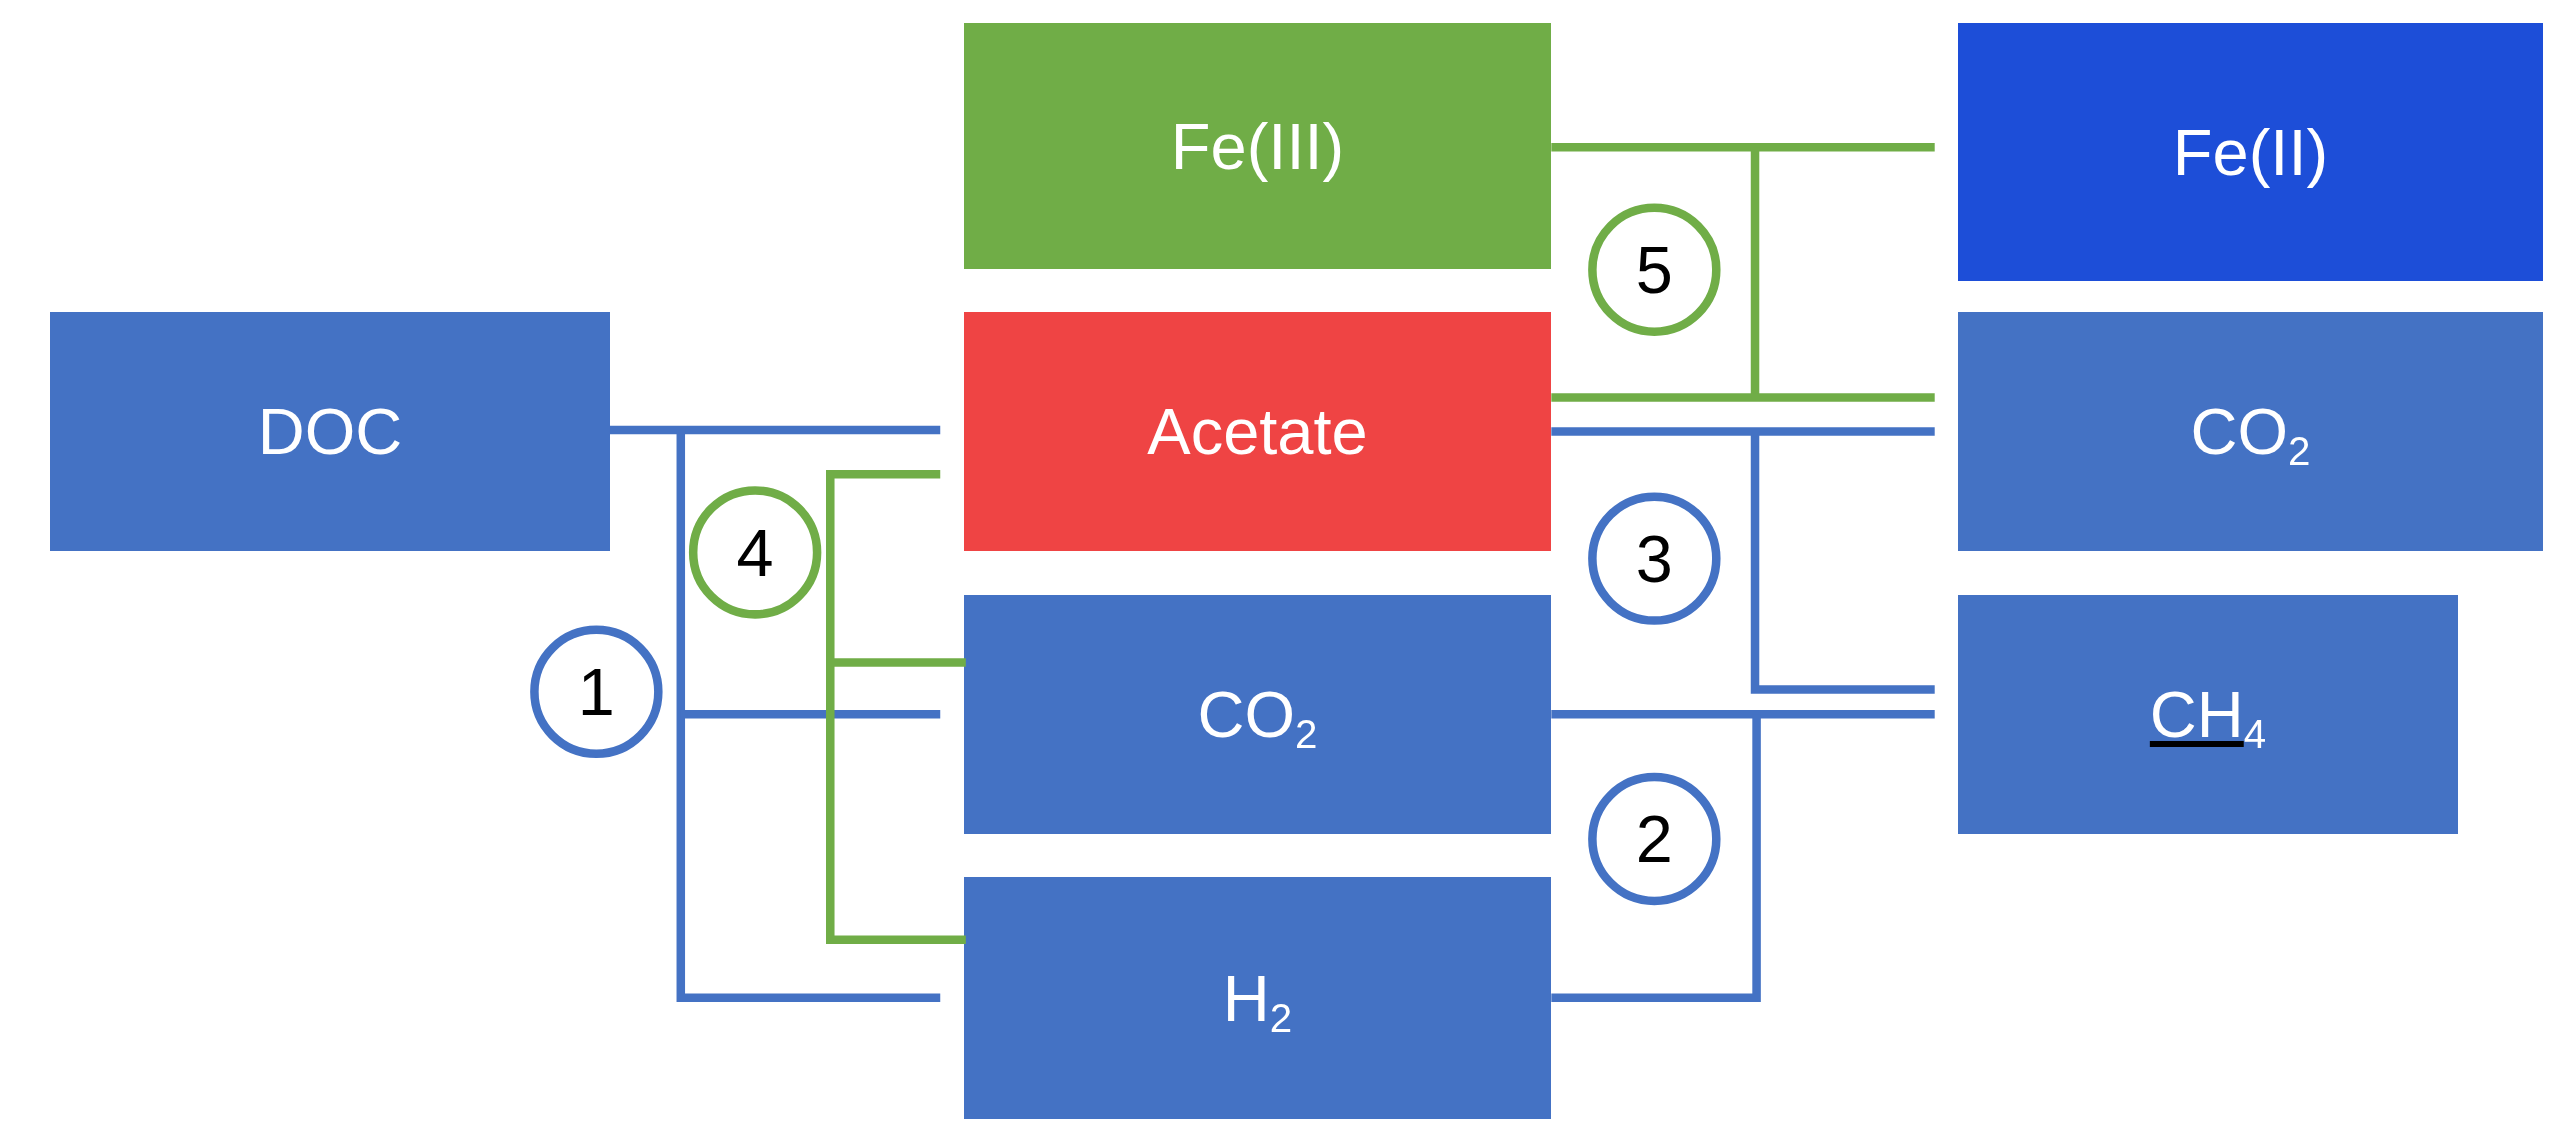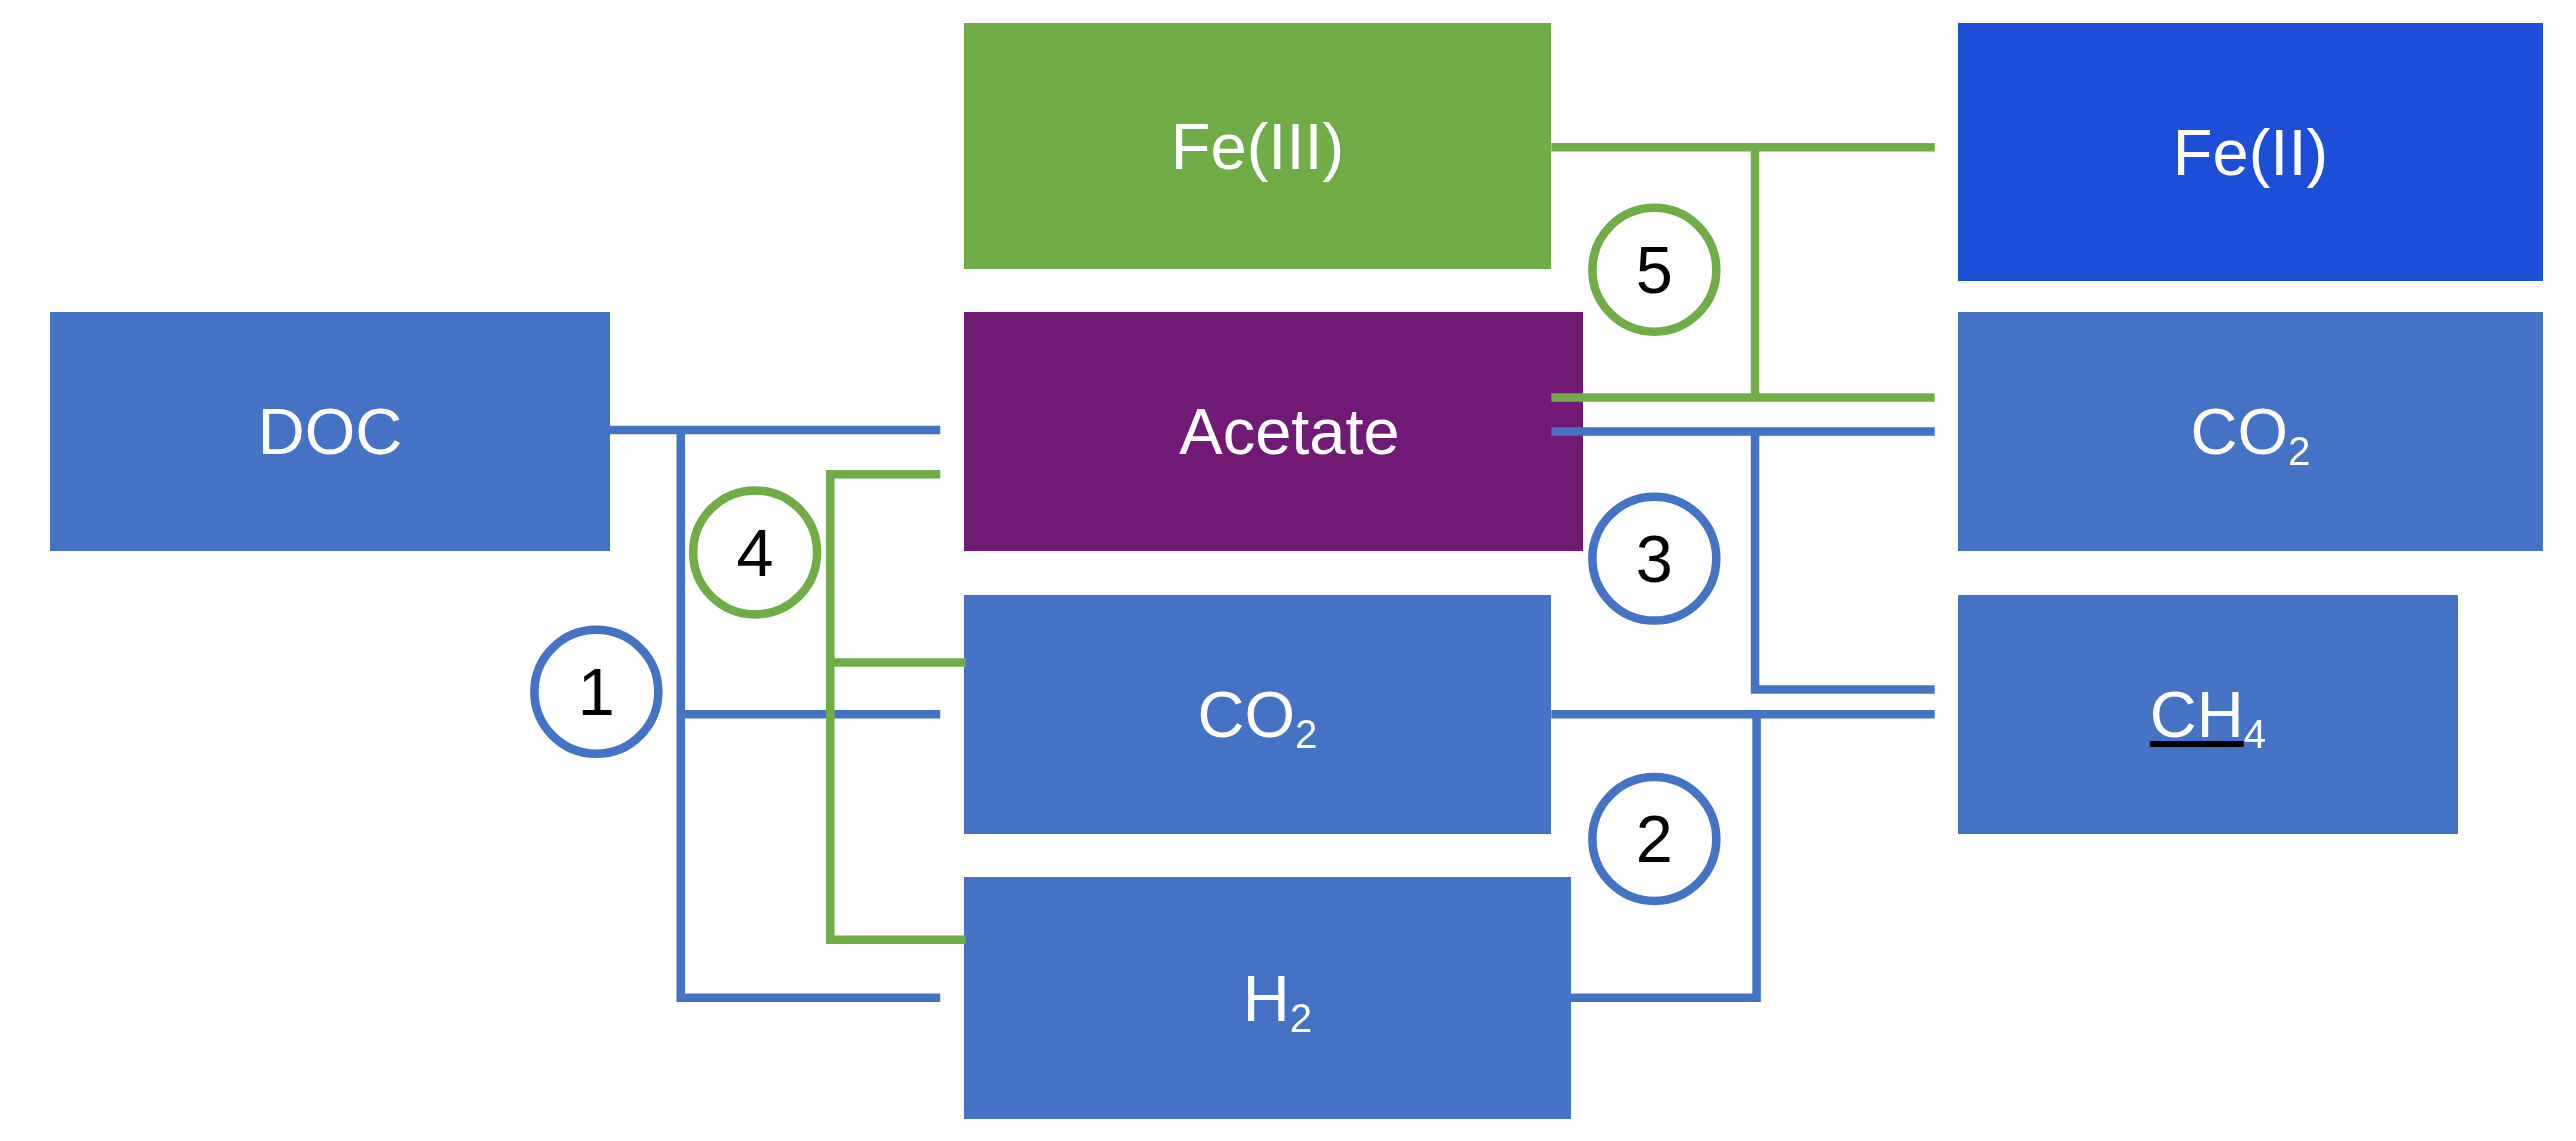--- a/index.html
+++ b/index.html
@@ -49,29 +49,29 @@
 <div id="stage">
 
   <div class="box" style="left: 964px; top: 23px; width: 587px; height: 246px; background-color: rgb(112, 173, 71);">
     <span class="box-label"><span>Fe(III)</span><sub></sub></span>
   </div>
 
   <div class="box" style="left: 50px; top: 312px; width: 560px; height: 239px; background-color: rgb(68, 114, 196);">
     <span class="box-label"><span>DOC</span><sub></sub></span>
   </div>
 
-  <div class="box" style="left: 964px; top: 312px; width: 587px; height: 239px; background-color: #701a75; padding-left: 32px;">
+  <div class="box" style="left: 964px; top: 312px; width: 587px; height: 239px; background-color: #ef4444;">
     <span class="box-label"><span>Acetate</span><sub></sub></span>
   </div>
 
   <div class="box" style="left: 964px; top: 595px; width: 587px; height: 239px; background-color: rgb(68, 114, 196);">
     <span class="box-label"><span>CO</span><sub>2</sub></span>
   </div>
 
-  <div class="box" style="left: 964px; top: 877px; width: 587px; height: 242px; background-color: rgb(68, 114, 196); padding-left: 20px;">
+  <div class="box" style="left: 964px; top: 877px; width: 587px; height: 242px; background-color: rgb(68, 114, 196);">
     <span class="box-label"><span>H</span><sub>2</sub></span>
   </div>
 
   <div class="box" style="left: 1958px; top: 23px; width: 585px; height: 258px; background-color: #1d4ed8;">
     <span class="box-label"><span>Fe(II)</span><sub></sub></span>
   </div>
 
   <div class="box" style="left: 1958px; top: 312px; width: 585px; height: 239px; background-color: rgb(68, 114, 196);">
     <span class="box-label"><span>CO</span><sub>2</sub></span>
   </div>

